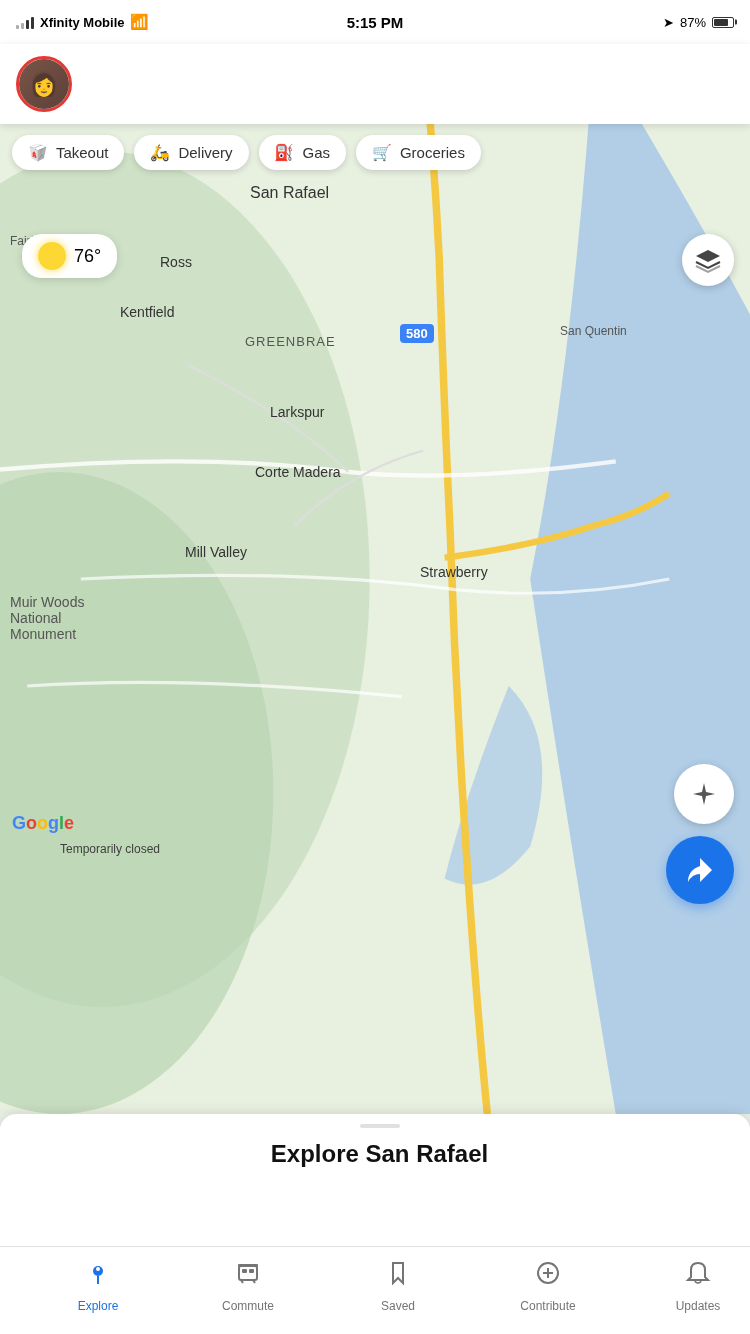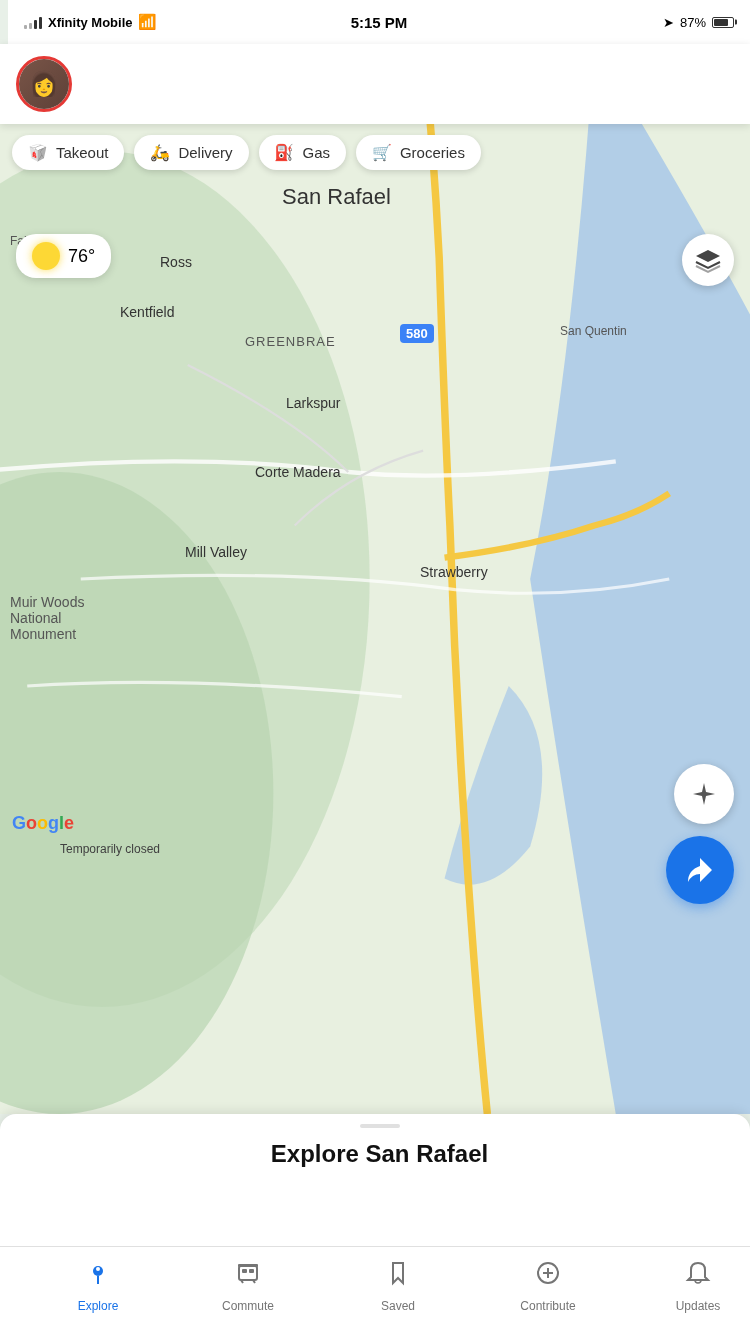--- a/index.html
+++ b/index.html
@@ -9,21 +9,21 @@
       height: 1334px;
       overflow: hidden;
       font-family: -apple-system, 'Helvetica Neue', Arial, sans-serif;
       position: relative;
       background: #e8f0e8;
     }
 
     
     .status-bar {
       position: absolute;
-      top: 0; left: 8px; right: 0;
+      top: 0; left: 0; right: 0;
       height: 44px;
       background: white;
       display: flex;
       align-items: center;
       justify-content: space-between;
       padding: 0 16px;
       z-index: 100;
     }
     .status-left {
       display: flex;
@@ -193,21 +193,21 @@
     
     .map-svg {
       width: 100%;
       height: 100%;
     }
 
     
     .weather-widget {
       position: absolute;
       top: 190px;
-      left: 16px;
+      left: 22px;
       background: white;
       border-radius: 20px;
       padding: 8px 16px;
       display: flex;
       align-items: center;
       gap: 8px;
       font-size: 18px;
       font-weight: 500;
       box-shadow: 0 2px 8px rgba(0,0,0,0.15);
       z-index: 80;
@@ -465,26 +465,26 @@
   <div class="layer-btn">
     <svg width="28" height="28" viewBox="0 0 28 28">
       <path d="M14 4L2 10l12 6 12-6-12-6z" fill="#444"></path>
       <path d="M2 16l12 6 12-6" stroke="#444" stroke-width="2" fill="none"></path>
       <path d="M2 20l12 6 12-6" stroke="#444" stroke-width="2" fill="none" opacity="0.5"></path>
     </svg>
   </div>
 
   
   <div class="map-label" style="left: 310px; top: 60px;">Santa Venetia</div>
-  <div class="map-label" style="left: 250px; top: 140px; font-size:22px;margin-left:32px;">San Rafael</div>
+  <div class="map-label" style="left: 250px; top: 140px; font-size:16px;">San Rafael</div>
   <div class="map-label" style="left: 160px; top: 210px;">Ross</div>
   <div class="map-label" style="left: 120px; top: 260px;">Kentfield</div>
   <div class="map-label small" style="left: 245px; top: 290px; font-size:13px; letter-spacing:1px; text-transform:uppercase;">GREENBRAE</div>
   <div class="map-label small" style="left: 560px; top: 280px;">San Quentin</div>
-  <div class="map-label" style="left: 270px; top: 351px; margin-left: 16px;">Larkspur</div>
+  <div class="map-label" style="left: 270px; top: 360px;">Larkspur</div>
   <div class="map-label" style="left: 255px; top: 420px;">Corte Madera</div>
   <div class="map-label" style="left: 185px; top: 500px;">Mill Valley</div>
   <div class="map-label" style="left: 420px; top: 520px;">Strawberry</div>
   <div class="map-label small" style="left: 10px; top: 550px; font-size:14px;">Muir Woods<br>National<br>Monument</div>
   <div class="map-label small" style="left: 10px; top: 190px;">Fairfax</div>
 
   
   <div style="position:absolute; left:400px; top:280px; z-index:60;">
     <div class="highway-badge">580</div>
   </div>

